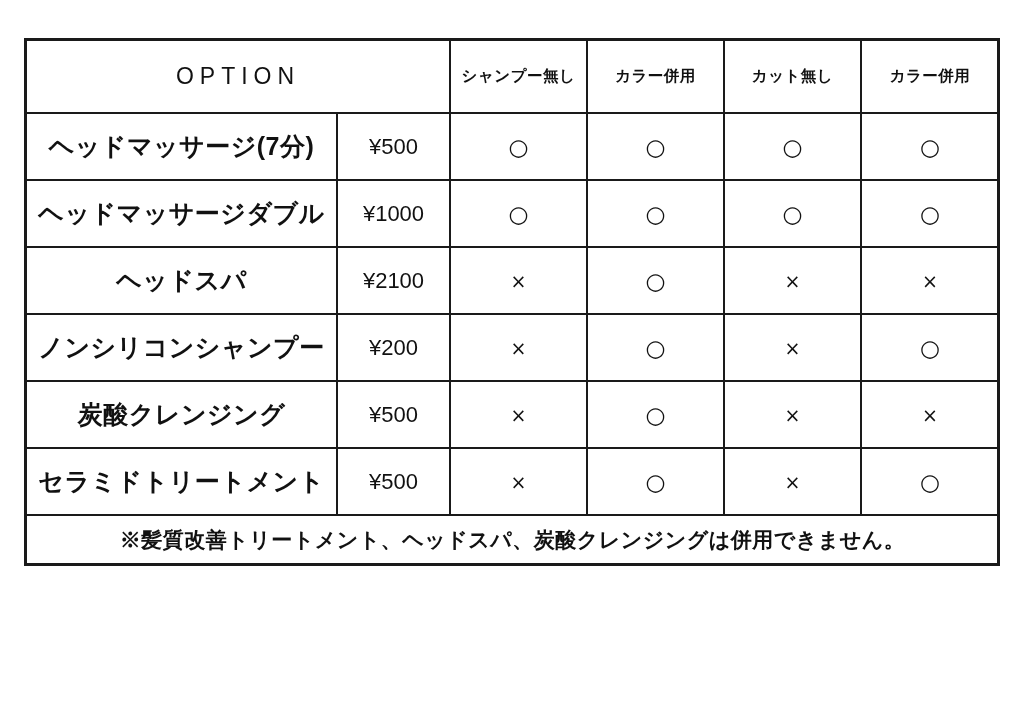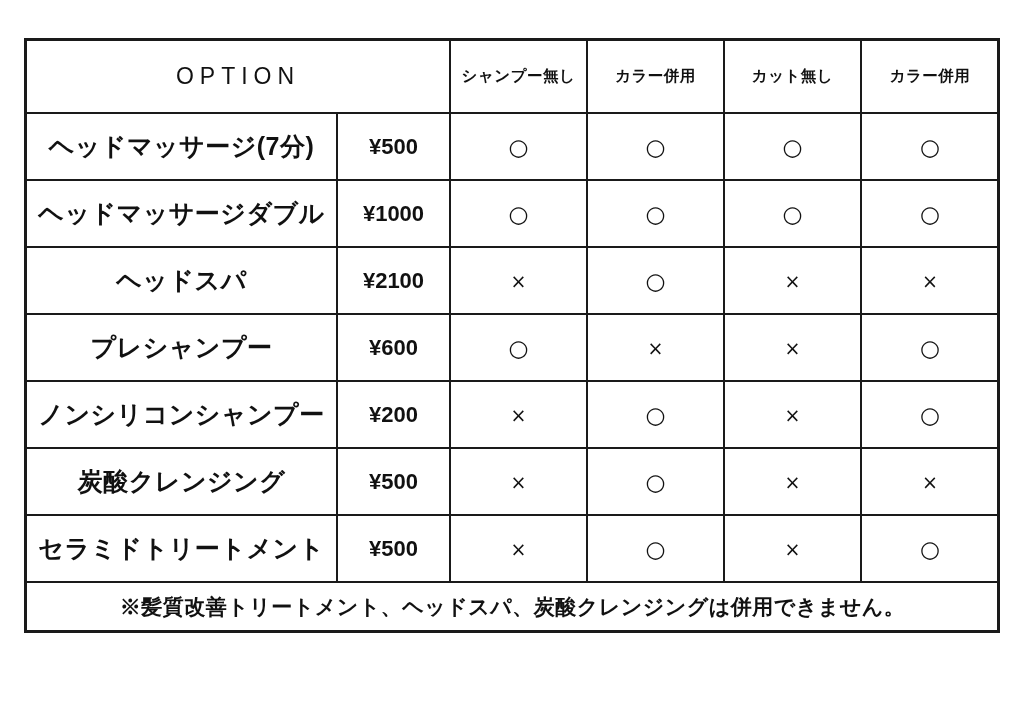--- a/index.html
+++ b/index.html
@@ -85,21 +85,21 @@
   .cell-name {
     font-size: 25px;
     font-weight: bold;
     text-align: left;
     padding-left: 22px;
     letter-spacing: 0.5px;
     white-space: nowrap;
   }
   .cell-price {
     font-size: 22px;
-    font-weight: bold;
+    font-weight: normal;
     text-align: right;
     padding-right: 14px;
     letter-spacing: 0px;
   }
   .cell-mark {
     font-size: 23px;
     font-weight: normal;
     font-family: "DejaVu Sans", sans-serif;
   }
   .mark-circle { font-size: 23px; }
@@ -158,28 +158,20 @@
 
         <tr class="row">
           <td class="cell-name">ヘッドスパ</td>
           <td class="cell-price">¥2100</td>
           <td class="cell-mark mark-cross">×</td>
           <td class="cell-mark mark-circle">○</td>
           <td class="cell-mark mark-cross">×</td>
           <td class="cell-mark mark-cross">×</td>
         </tr>
 
-        <tr class="row">
-          <td class="cell-name">プレシャンプー</td>
-          <td class="cell-price">¥600</td>
-          <td class="cell-mark mark-circle">○</td>
-          <td class="cell-mark mark-cross">×</td>
-          <td class="cell-mark mark-cross">×</td>
-          <td class="cell-mark mark-circle">○</td>
-        </tr>
 
         <tr class="row">
           <td class="cell-name">ノンシリコンシャンプー</td>
           <td class="cell-price">¥200</td>
           <td class="cell-mark mark-cross">×</td>
           <td class="cell-mark mark-circle">○</td>
           <td class="cell-mark mark-cross">×</td>
           <td class="cell-mark mark-circle">○</td>
         </tr>
 

